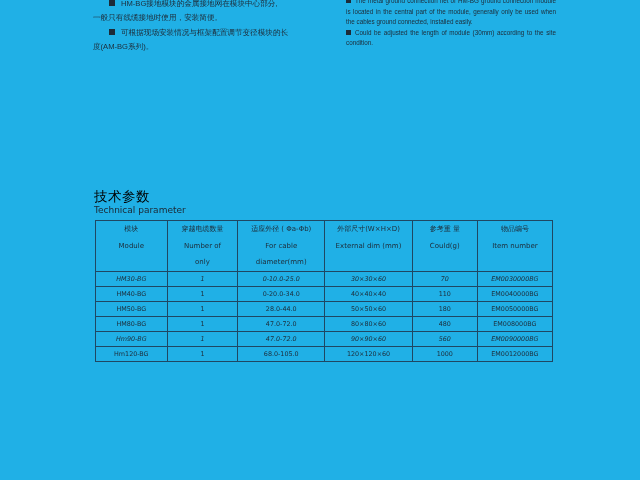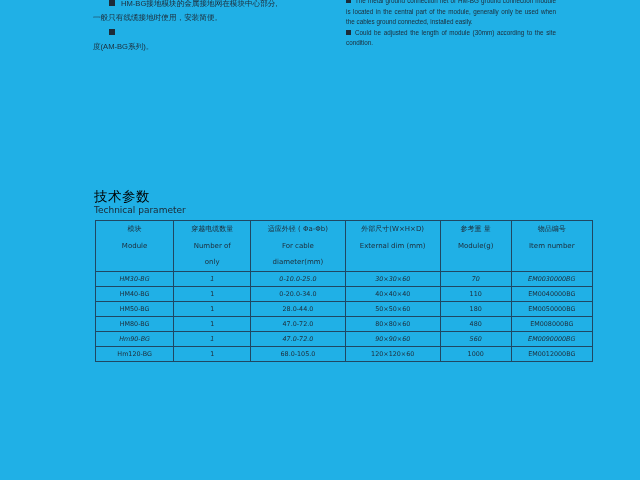--- a/index.html
+++ b/index.html
@@ -33,21 +33,21 @@
     font-size:13.5px; color:#000000; font-family:"DejaVu Sans", sans-serif;
     letter-spacing:0.5px;
   }
   .section-sub {
     position:absolute; left:94px; top:205px;
     font-size:9px; color:#1b2733; font-family:"DejaVu Sans", sans-serif;
   }
 
   table.params {
     position:absolute; left:95px; top:220px;
-    border-collapse:collapse; width:498px;
+    border-collapse:collapse; width:458px;
     font-family:"DejaVu Sans", sans-serif; color:#1d2b38;
   }
   table.params th, table.params td {
     border:1px solid #1f4763; text-align:center; padding:0;
   }
   table.params th {
     font-weight:normal; font-size:7px; line-height:16.5px; vertical-align:top;
     height:48px;
   }
   table.params td {
@@ -55,21 +55,21 @@
   }
   table.params tr.thick td { border-top:1.5px solid #17354a;font-style:italic; }
   .c1{width:72px}.c2{width:71px}.c3{width:87px}.c4{width:88px}.c5{width:65px}.c6{width:75px}
 </style>
 </head>
 <body>
 
 <div class="col-left">
   <p class="indent"><span class="bullet"></span><span>HM-BG接地模块的金属接地网在模块中心部分,</span></p>
   <p>一般只有线缆接地时使用，安装简便。</p>
-  <p class="indent"><span class="bullet"></span></p>
+  <p class="indent"><span class="bullet"></span><span>可根据现场安装情况与框架配置调节变径模块的长</span></p>
   <p>度(AM-BG系列)。</p>
 </div>
 
 <div class="col-right">
   <p class="indent"><span class="bullet"></span><span>The metal ground connection net of HM-BG ground connection module is located in the central part of the module, generally only be used when the cables ground connected, installed easily.</span></p>
   <p class="indent"><span class="bullet"></span><span>Could be adjusted the length of module (30mm) according to the site condition.</span></p>
 </div>
 
 <div class="section-title">技术参数</div>
 <div class="section-sub">Technical parameter</div>
@@ -92,21 +92,21 @@
           <div>For cable</div>
           <div>diameter(mm)</div>
         </th>
       <th class="c4">
           <div>外部尺寸(W×H×D)</div>
           <div>External dim  (mm)</div>
           <div></div>
         </th>
       <th class="c5">
           <div>参考重 量</div>
-          <div>Module(g)</div>
+          <div>Could(g)</div>
           <div></div>
         </th>
       <th class="c6">
           <div>物品编号</div>
           <div>Item number</div>
           <div></div>
         </th>
     </tr>
   </thead>
   <tbody>

